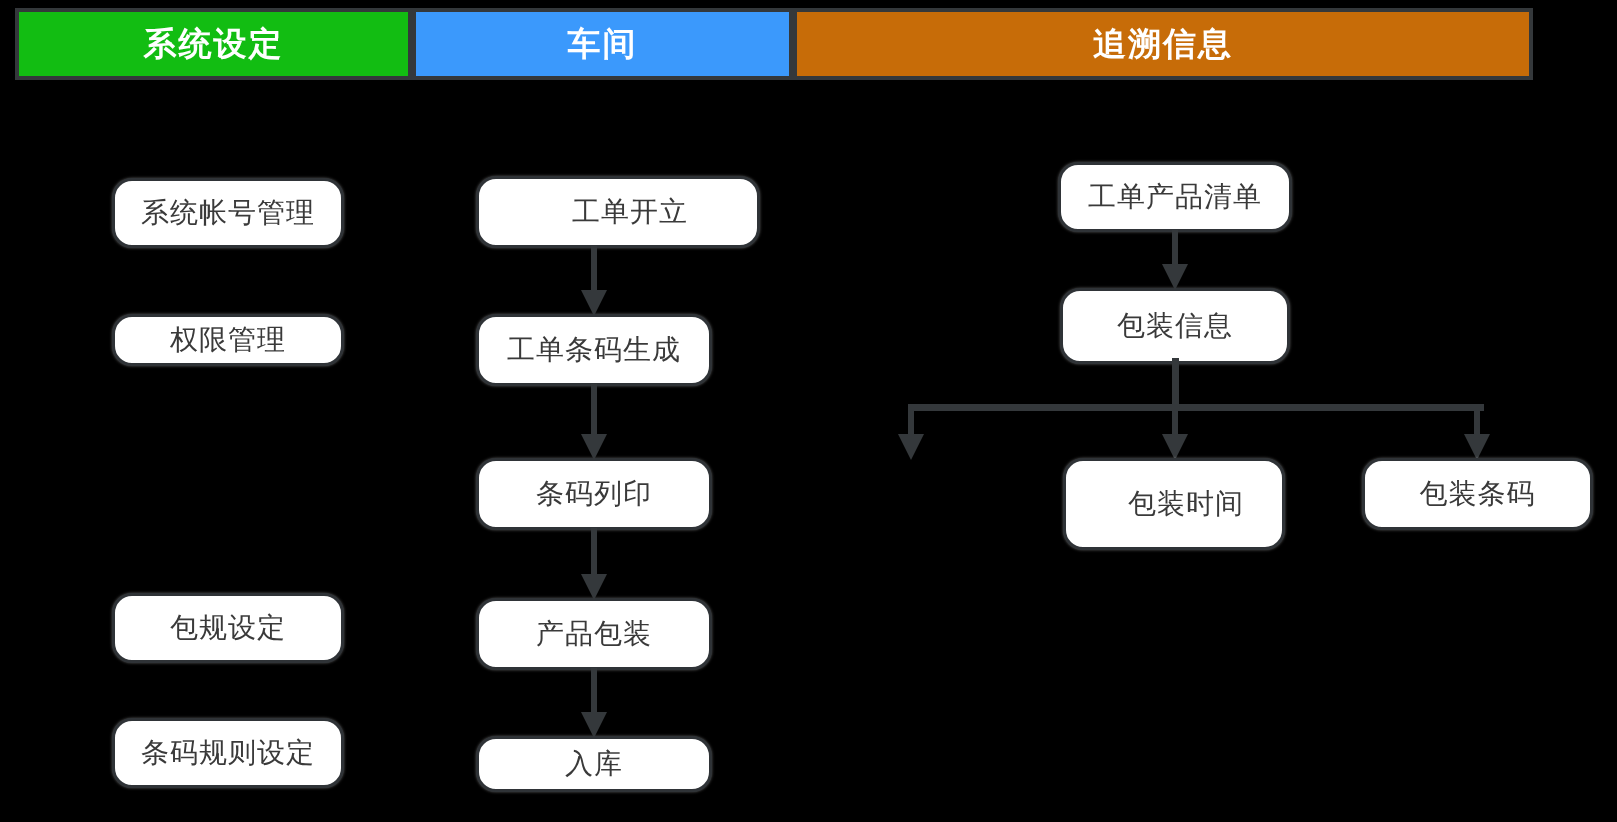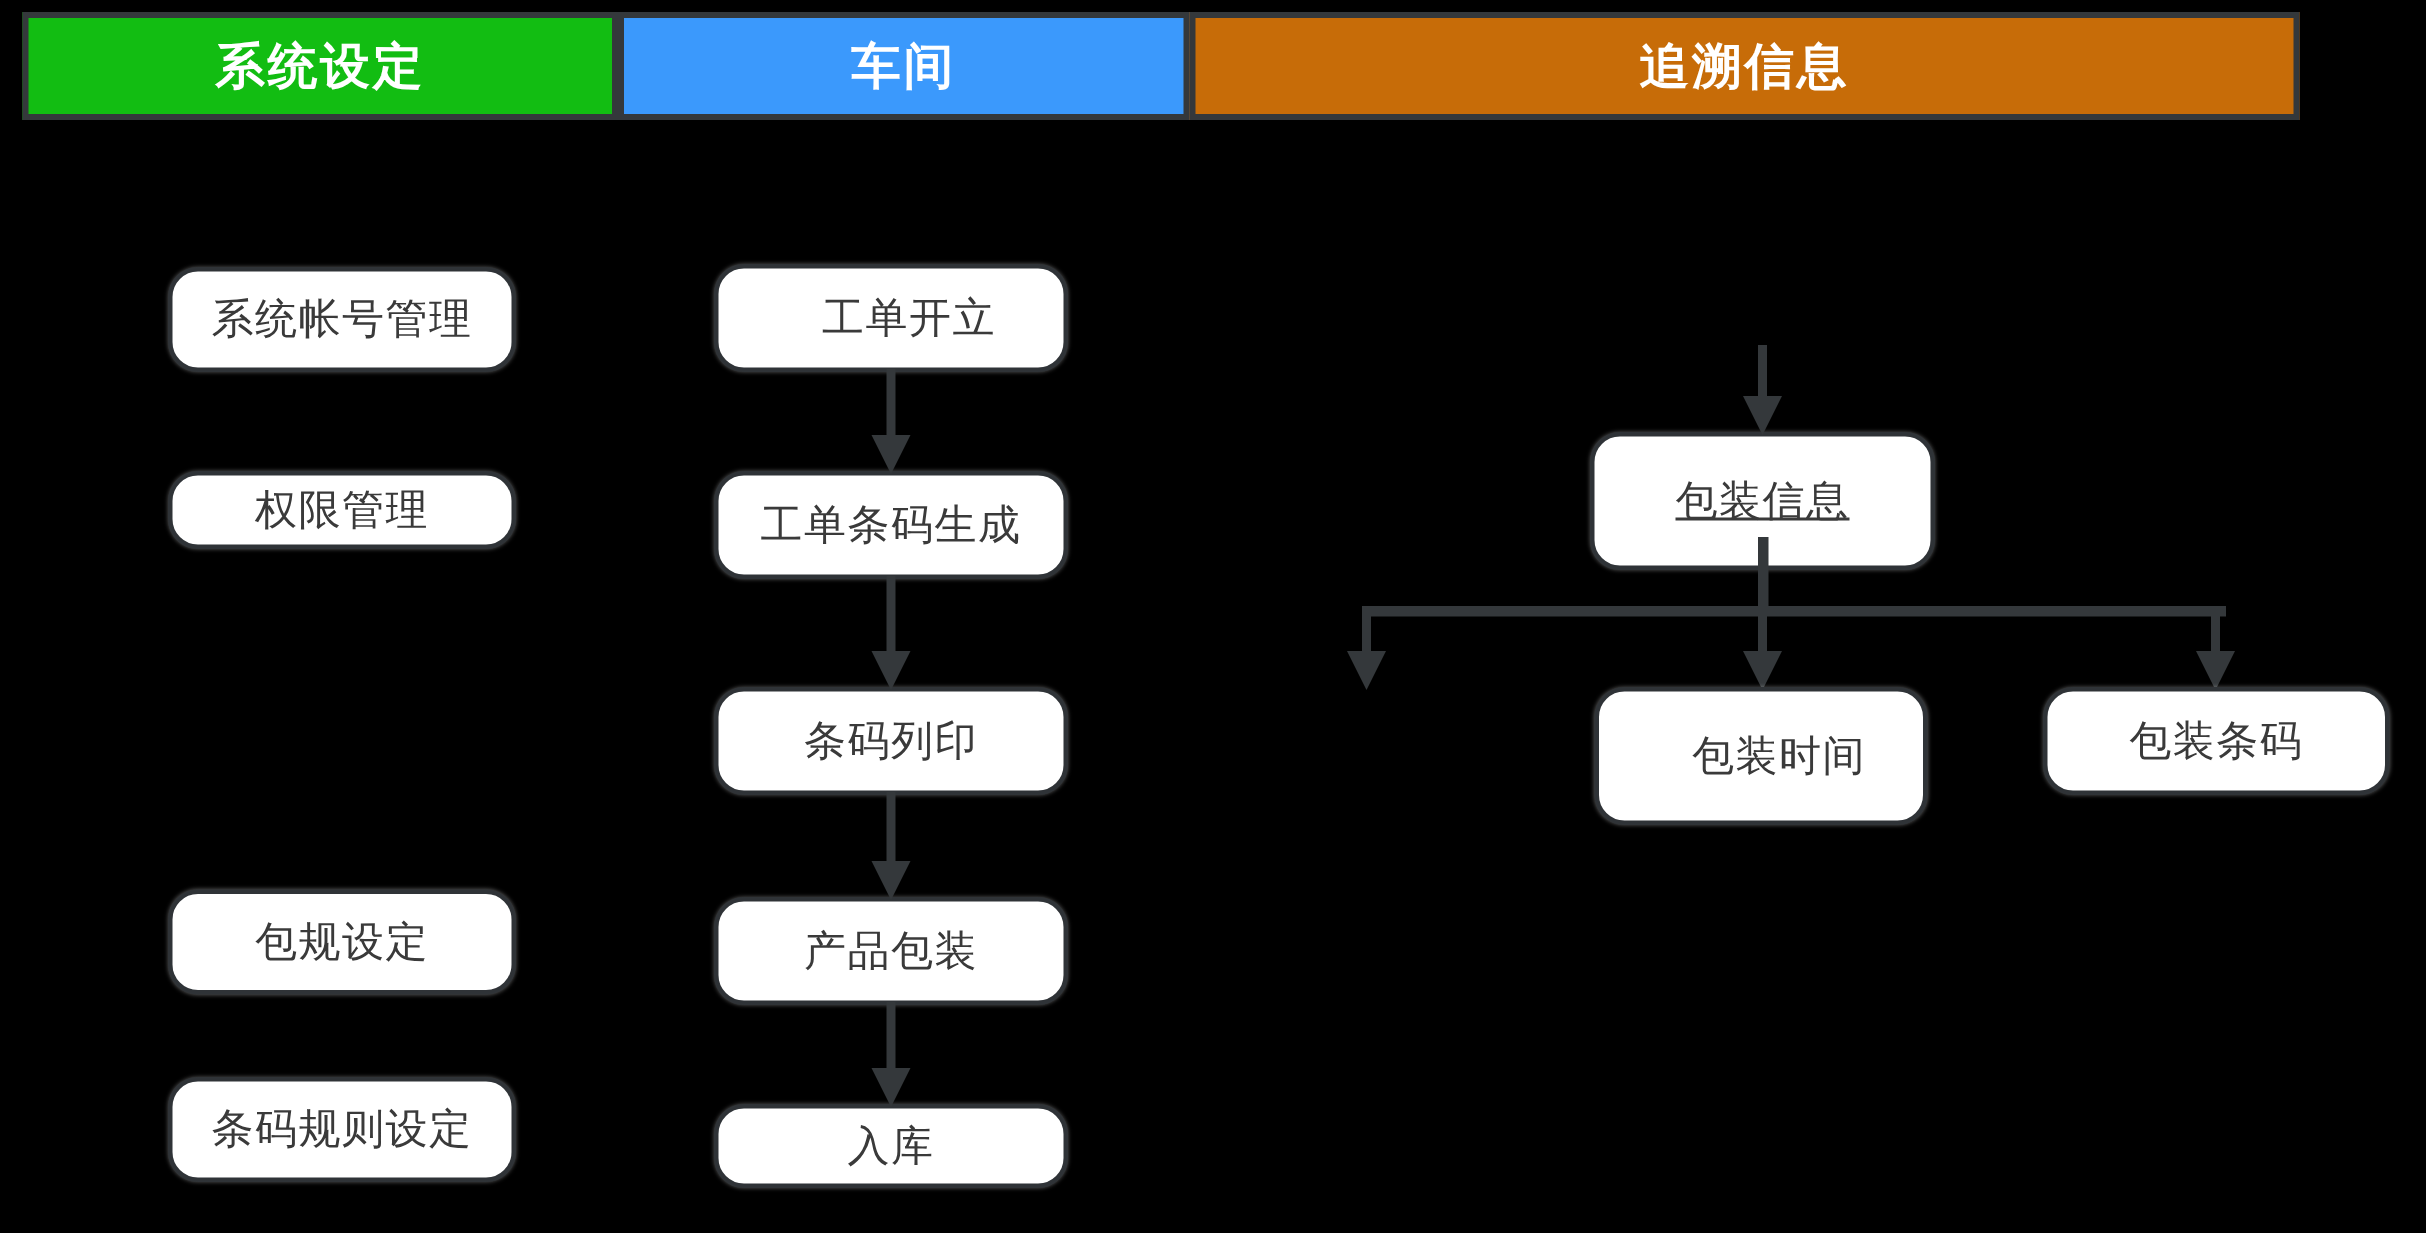--- a/index.html
+++ b/index.html
@@ -59,40 +59,41 @@
 
   <div class="htab htab-green">系统设定</div>
   <div class="htab htab-blue">车间</div>
   <div class="htab htab-orange">追溯信息</div>
 
   <div class="node" style="left:112px;top:178px;width:232px;height:70px;">系统帐号管理</div>
   <div class="node" style="left:112px;top:314px;width:232px;height:52px;">权限管理</div>
   <div class="node" style="left:112px;top:593px;width:232px;height:70px;">包规设定</div>
   <div class="node" style="left:112px;top:718px;width:232px;height:70px;">条码规则设定</div>
 
-  <div class="node" style="left:476px;top:176px;width:236px;height:72px;padding-left:24px;">工单开立</div>
+  <div class="node" style="left:476px;top:176px;width:284px;height:72px;padding-left:24px;">工单开立</div>
   <div class="node" style="left:476px;top:314px;width:236px;height:72px;">工单条码生成</div>
   <div class="node" style="left:476px;top:458px;width:236px;height:72px;">条码列印</div>
   <div class="node" style="left:476px;top:598px;width:236px;height:72px;">产品包装</div>
   <div class="node" style="left:476px;top:736px;width:236px;height:56px;">入库</div>
 
   <div class="varrow" style="left:581px;top:246px;height:70px;">
       <div class="shaft"></div>
     </div>
   <div class="varrow" style="left:581px;top:384px;height:76px;">
       <div class="shaft"></div>
     </div>
   <div class="varrow" style="left:581px;top:528px;height:72px;">
       <div class="shaft"></div>
     </div>
   <div class="varrow" style="left:581px;top:668px;height:70px;">
       <div class="shaft"></div>
     </div>
 
-  <div class="node" style="left:1060px;top:288px;width:230px;height:92px;text-decoration:underline;">包装信息</div>
+  <div class="node" style="left:1058px;top:162px;width:234px;height:70px;">工单产品清单</div>
+  <div class="node" style="left:1060px;top:288px;width:230px;height:76px;">包装信息</div>
 
   <div class="varrow" style="left:1162px;top:230px;height:60px;">
       <div class="shaft"></div>
     </div>
 
   <div class="seg" style="left:1172px;top:358px;width:7px;height:52px;"></div>
   <div class="seg" style="left:908px;top:404px;width:576px;height:7px;"></div>
 
   <div class="varrow" style="left:898px;top:408px;height:52px;">
       <div class="shaft"></div>

